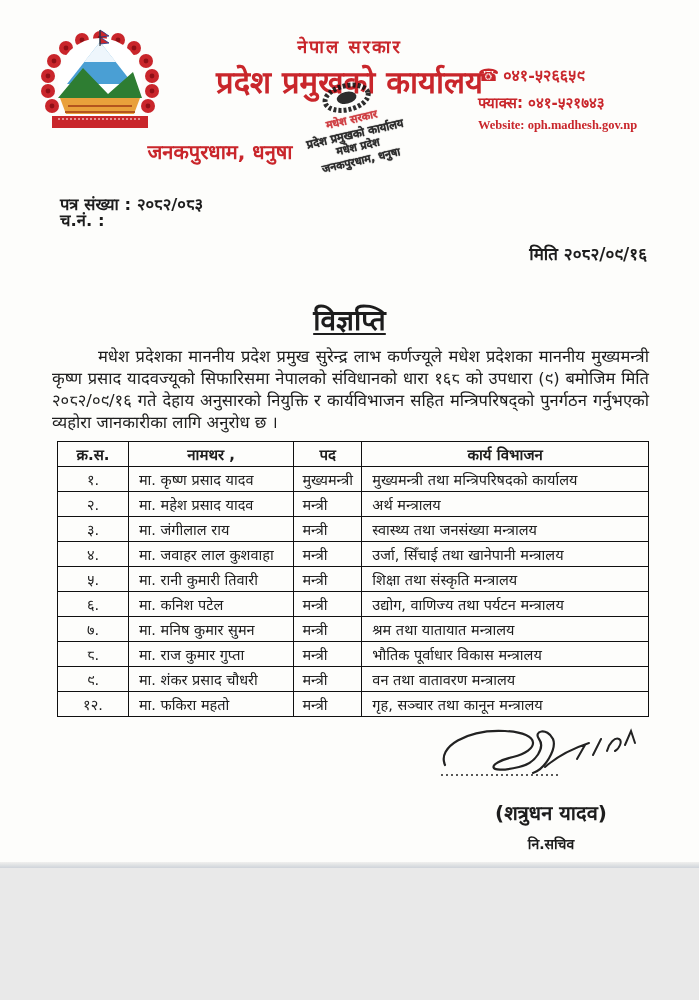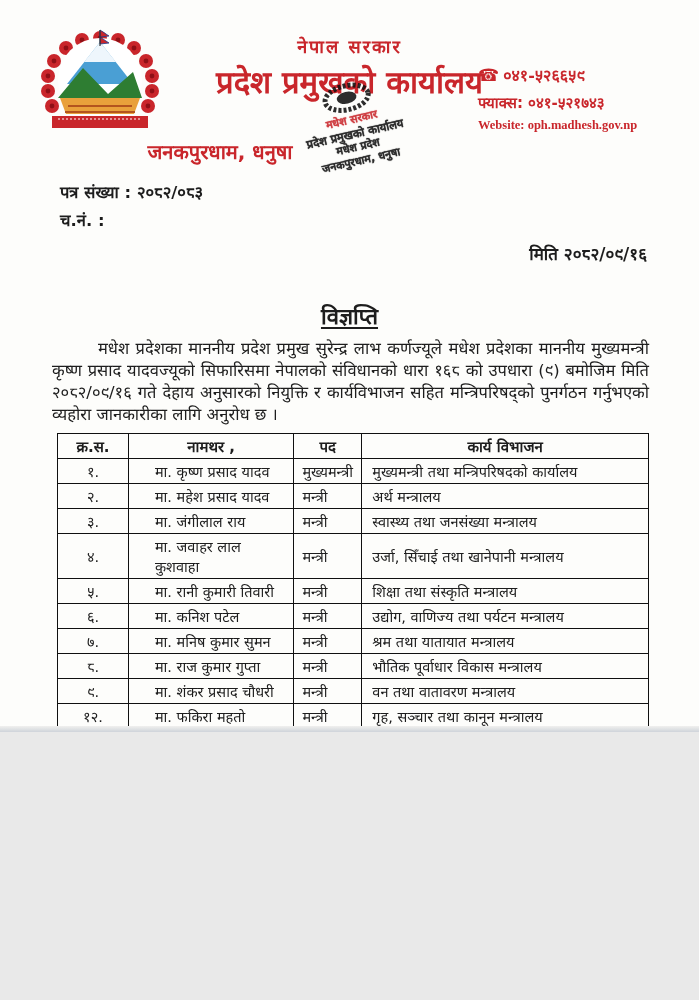--- a/index.html
+++ b/index.html
@@ -1,19 +1,19 @@
 <!DOCTYPE html>
 <html lang="ne"><head>
 <meta charset="utf-8">
 <style>
   * { margin:0; padding:0; box-sizing:border-box; }
   html,body { background:#e9e9e9; }
   body { font-family:"DejaVu Sans", sans-serif; }
   .page {
-    position:relative; width:699px; height:732px; margin:0 auto;
+    position:relative; width:699px; height:868px; margin:0 auto;
     background:#fdfdfb; overflow:hidden; color:#1d1d1d;
   }
   .scan-edge {
     position:absolute; left:0; right:0; bottom:0; height:6px;
     background:linear-gradient(to bottom,#f0f0ee,#cfd4da);
   }
 
   
   .letterhead { position:relative; height:172px; }
   .emblem { position:absolute; left:38px; top:28px; width:124px; height:118px; }
@@ -42,49 +42,49 @@
     transform:rotate(-13deg); opacity:.88; pointer-events:none;
   }
   .stamp .stamp-emblem { display:block; margin:0 auto 1px auto; }
   .stamp .s-line { font-weight:bold; color:#111; line-height:1.25;
     text-shadow:0 0 1px #111; }
   .stamp .s-red { color:var(--red); text-shadow:0 0 1px var(--red); }
   .s0 { font-size:11px; } .s1 { font-size:11.5px; } .s2 { font-size:11px; } .s3 { font-size:11px; }
 
   
   .meta { position:relative; height:128px; font-size:16.5px; font-weight:bold; }
-  .ref-row { position:absolute; left:60px; top:8px; }
+  .ref-row { position:absolute; left:60px; top:20px; }
   .disp-row { position:absolute; left:60px; top:36px; }
   .date-row { position:absolute; right:52px; top:70px; font-size:17px; }
 
   
   .subject-wrap { text-align:center; margin-top:0; }
   .subject {
-    display:inline-block; font-size:22px; font-weight:bold;
+    display:inline-block; font-size:28px; font-weight:bold;
     text-decoration:underline; text-underline-offset:3px;
   }
 
   
   .body-par {
     margin:8px 50px 0 52px; text-align:justify; text-indent:46px;
     font-size:16.5px; line-height:22px; font-weight:500;
   }
 
   
   table.minister-table {
     border-collapse:collapse; width:592px; margin:7px 0 0 57px;
     font-size:14.5px;
     border-radius:21px;
   }
   .minister-table th, .minister-table td {
     border:1.6px solid #101010; padding:2px 6px; height:25px; vertical-align:middle;
   }
   .minister-table th { font-weight:bold; text-align:center; font-size:15px; }
   .minister-table td.c-sn { text-align:center; width:12%; }
-  .minister-table td.c-name { width:28%; padding-left:26px; }
+  .minister-table td.c-name { width:28%; padding-left:10px; }
   .minister-table td.c-post { width:11.5%; padding-left:8px; }
   .minister-table td.c-port { width:48.5%; padding-left:10px; }
 
   
   .closing-par {
     margin:6px 48px 0 52px; text-align:justify;
     font-size:16.5px; line-height:26px; font-weight:bold; font-style:italic;
   }
 
   

